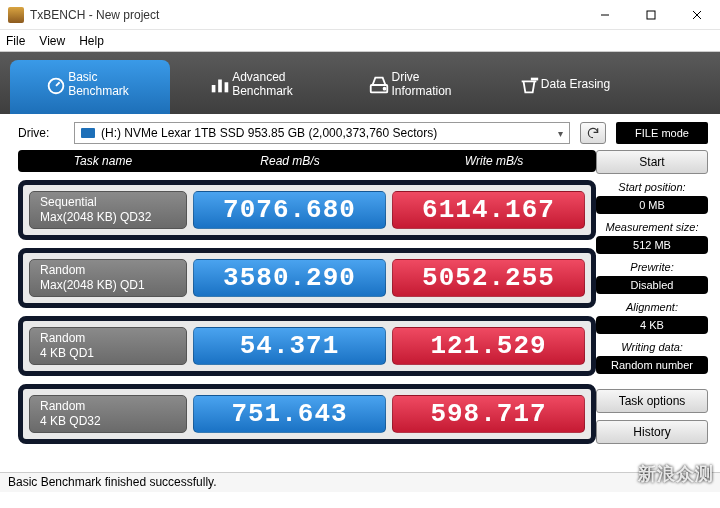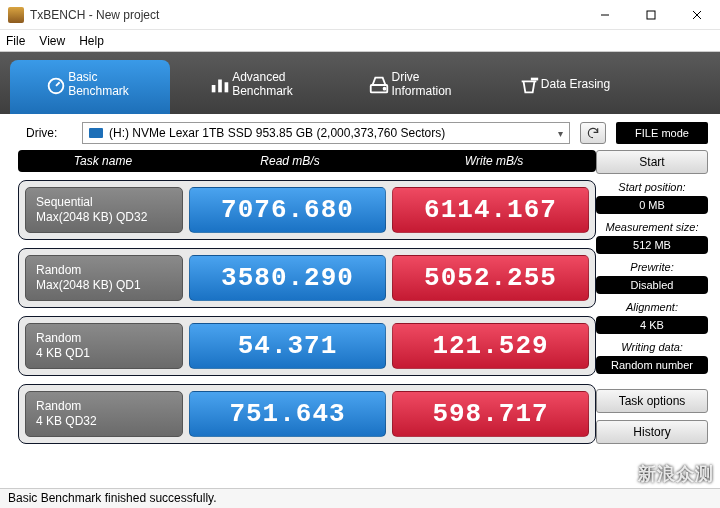--- a/index.html
+++ b/index.html
@@ -8,43 +8,43 @@
   .titlebar .appicon { width: 16px; height: 16px; margin-right: 6px; background: linear-gradient(#d9a441,#8c5a1f); border-radius: 2px; }
   .titlebar .spacer { flex: 1; }
   .winbtn { width: 46px; height: 30px; display: flex; align-items: center; justify-content: center; color: #333; font-size: 10px; }
   .menubar { height: 22px; display: flex; align-items: center; padding: 0 6px; font-size: 12px; gap: 14px; color: #000; border-bottom: 1px solid #ccc; text-align: right; }
   .menubar span { cursor: default; }
   .tabs { background: linear-gradient(#5a5a5a,#3e3e3e); display: flex; padding: 8px 10px 0 10px; height: 62px; gap: 4px; }
   .tab { flex: 0 0 auto; width: 160px; display: flex; align-items: center; justify-content: center; gap: 1px; color: #fff; font-size: 12px; border-top-left-radius: 8px; border-top-right-radius: 8px; padding: 8px 16px 12px 10px; cursor: pointer; }
   .tab.active { background: linear-gradient(#3a9ae8,#1d6fb8); }
   .tab .ticon { width: 22px; height: 22px; display:flex; align-items:center; justify-content:center; }
   .tab .tlabel { line-height: 1.15; }
-  .driverow { display: flex; align-items: center; padding: 8px 12px 6px 26px; font-size: 12px; gap: 10px; }
+  .driverow { display: flex; align-items: center; padding: 8px 12px 6px 18px; font-size: 12px; gap: 10px; }
   .driverow label { width: 46px; }
   .drivesel { flex: 1; height: 22px; border: 1px solid #999; background: #fff; display: flex; align-items: center; padding: 0 6px; font-size: 12px; position: relative; }
   .drivesel .drvicon { width: 14px; height: 10px; background:#1d6fb8; margin-right:6px; border-radius:1px;}
   .drivesel .chev { position:absolute; right:6px; font-size:10px; color:#555;}
   .refreshbtn { width: 26px; height: 22px; border: 1px solid #888; background: linear-gradient(#fafafa,#ddd); display:flex; align-items:center; justify-content:center; border-radius:3px;}
   .filemode { width: 92px; height: 22px; background: #000; color:#fff; font-size:11px; display:flex; align-items:center; justify-content:center; border-radius:2px;}
   .layout { display:flex; padding: 0 12px 0 18px; }
   .mainp { flex:1; }
   .headrow { display:flex; background:#000; color:#fff; height:22px; font-size:12px; font-style:italic; align-items:center; border-radius:4px;}
   .headrow div:nth-child(1){ width:170px; text-align:center;}
   .headrow div:nth-child(2){ flex:1; text-align:center;}
   .headrow div:nth-child(3){ flex:1; text-align:center;}
-  .rwrap { background:#e9e9e9; border:1px solid #0f172a; border-radius:8px; padding:6px; margin-top:8px; display:flex; gap:6px; height:60px;}
+  .rwrap { background:#e9e9e9; border:5px solid #0f172a; border-radius:8px; padding:6px; margin-top:8px; display:flex; gap:6px; height:60px;}
   .tname { width:158px; background:linear-gradient(#8a8a8a,#6a6a6a); color:#fff; border-radius:5px; border:1px solid #555; display:flex; flex-direction:column; justify-content:center; padding:0 10px; font-size:12px; line-height:1.25;}
   .valbox { flex:1; border-radius:5px; border:1px solid rgba(0,0,0,.25); display:flex; align-items:center; justify-content:center; font-family: "Courier New", monospace; font-size:26px; font-weight:bold; color:#fff; letter-spacing:1px;text-align:right; }
   .valbox.rd { background:linear-gradient(#4aa3ef,#1a72c4); }
   .valbox.wr { background:linear-gradient(#ef4a62,#c51a33); }
   .sidep { width:112px; font-size:11px; display:flex; flex-direction:column; gap:3px; padding-top:0; }
   .btn3d { height:24px; border:1px solid #8a8a8a; background:linear-gradient(#f6f6f6,#d8d8d8); border-radius:3px; display:flex; align-items:center; justify-content:center; font-size:12px; cursor:pointer;text-align:center;}
   .sidelabel { font-style:italic; text-align:center; color:#000; margin-top:4px; }
   .sideval { height:18px; background:#000; color:#fff; border-radius:4px; display:flex; align-items:center; justify-content:center; font-size:11px;}
-  .status { position:absolute; bottom:0; left:0; right:0; height:20px; border-top:1px solid #ccc; font-size:12px; padding:2px 8px; background:#f6f6f6;}
+  .status { position:absolute; bottom:16px; left:0; right:0; height:20px; border-top:1px solid #ccc; font-size:12px; padding:2px 8px; background:#f6f6f6;}
   .watermark { position:absolute; right:6px; bottom:22px; font-size:18px; color:rgba(255,255,255,.85); font-weight:bold; text-shadow:0 0 3px #000; letter-spacing:1px; pointer-events:none;}
 </style>
 </head>
 <body>
 
 <div class="titlebar">
   <div class="appicon"></div>
   <span>TxBENCH - New project</span>
   <div class="spacer"></div>
   <div class="winbtn">

